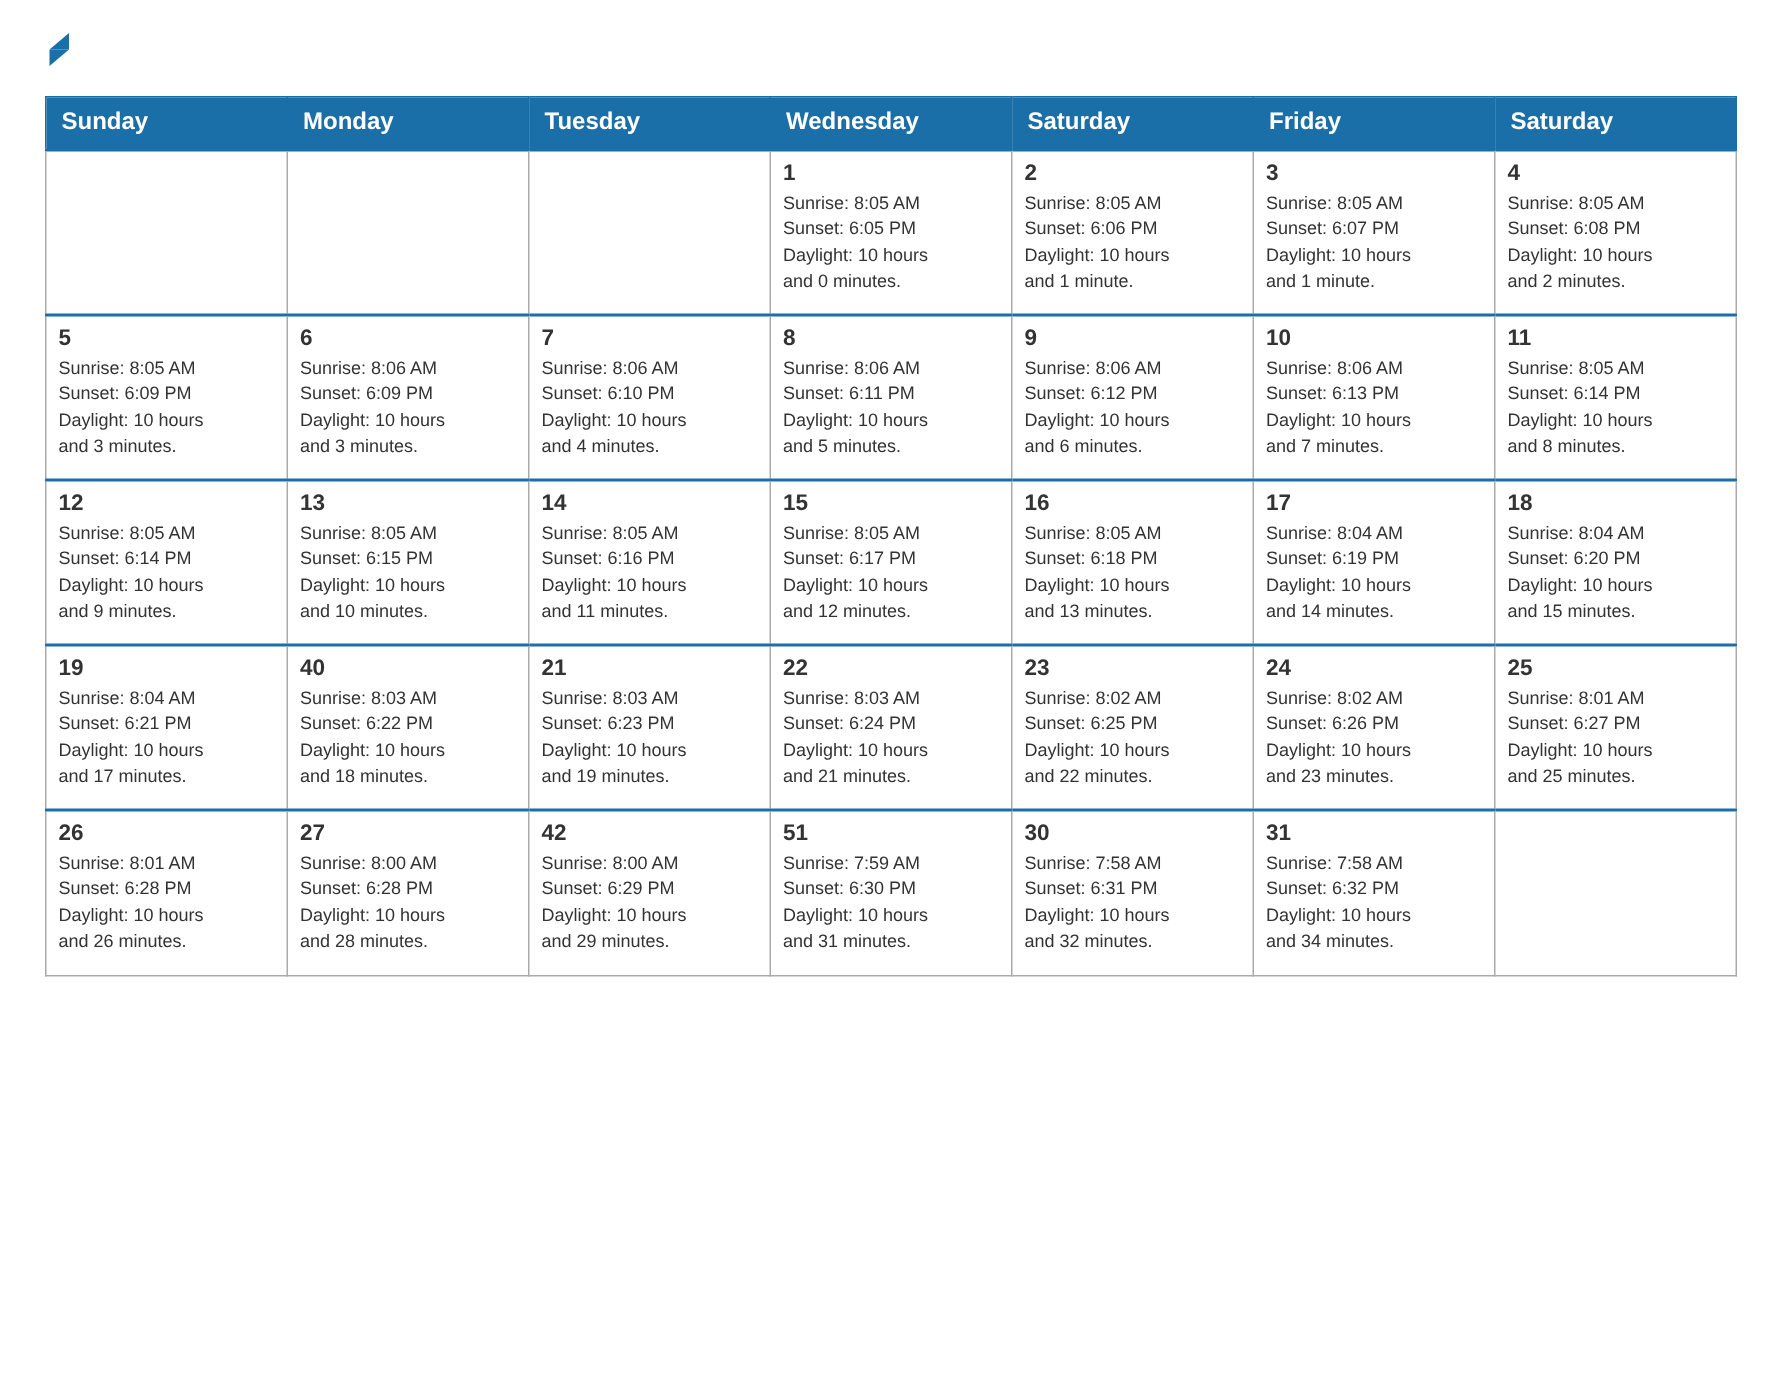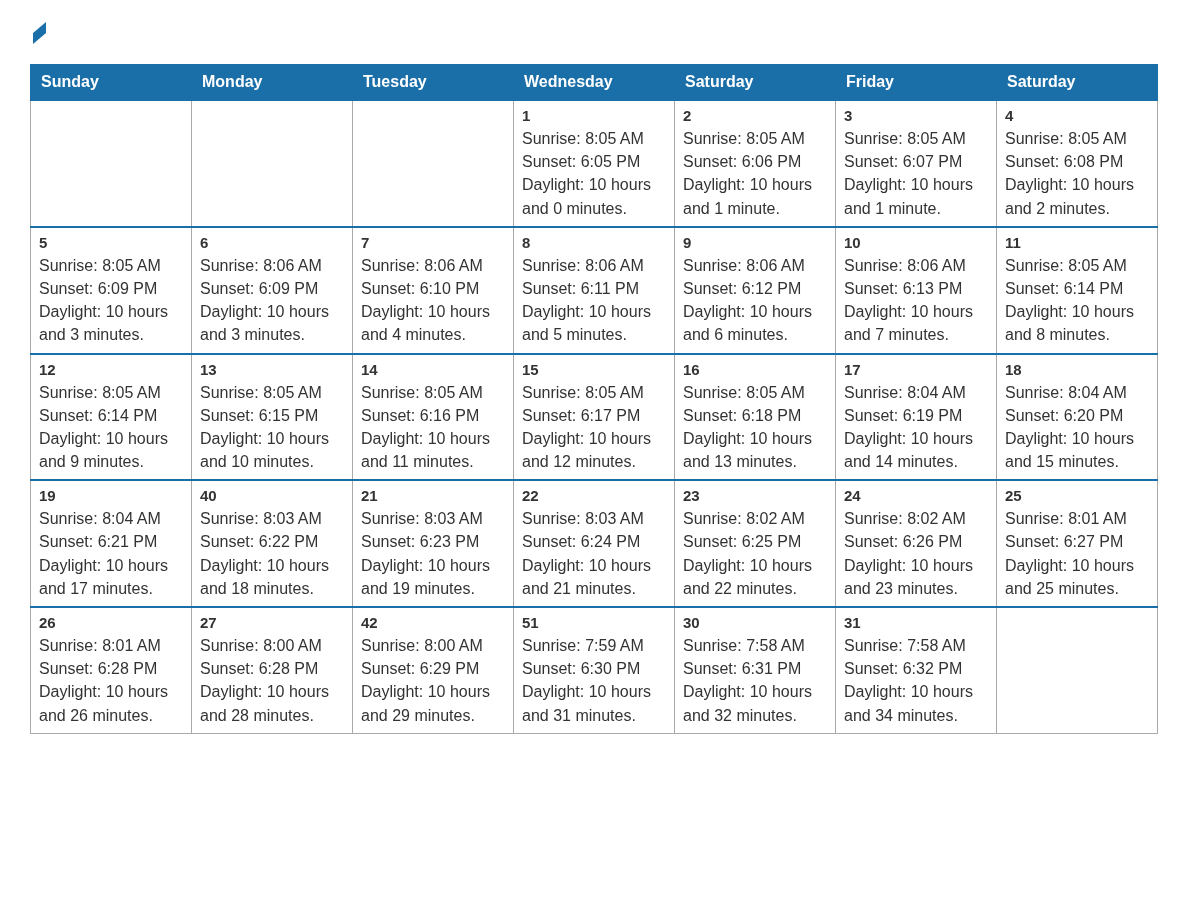--- a/index.html
+++ b/index.html
@@ -67,21 +67,21 @@
       color: #222;
     }
     .day-num {
       font-size: 15px;
       font-weight: bold;
       color: #333;
       display: block;
       margin-bottom: 3px;
     }
     .day-info {
-      font-size: 16px;
+      font-size: 12px;
       color: #333;
       line-height: 1.45;
     }
     .empty-cell {
       background: #fff;
     }
     tr.week-row td {
       border-top: 2px solid #1a6fa8;
     }
   </style>

